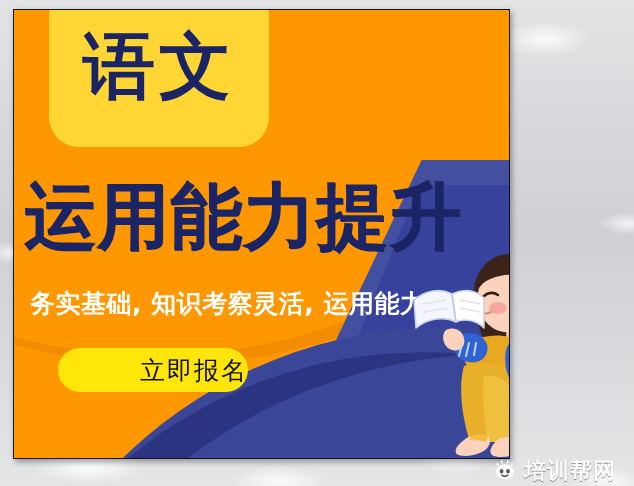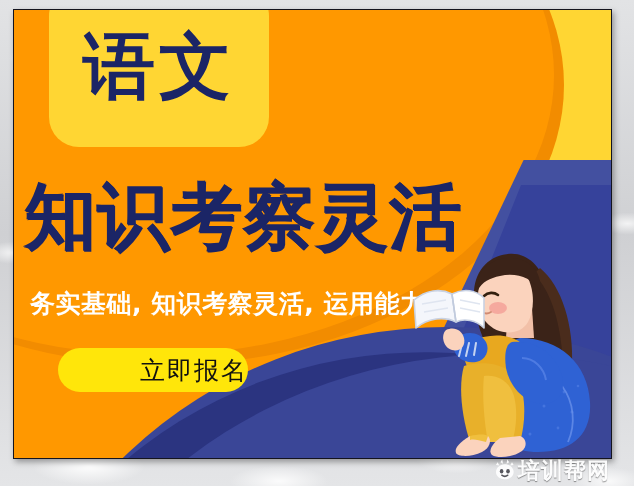--- a/index.html
+++ b/index.html
@@ -32,21 +32,21 @@
       radial-gradient(ellipse 40px 16px at 2% 52%,  rgba(255,255,255,.75), rgba(255,255,255,0) 70%),
       radial-gradient(ellipse 40px 16px at 99% 46%, rgba(255,255,255,.75), rgba(255,255,255,0) 70%),
       linear-gradient(180deg,#e2e3e5 0%, #cfd0d3 48%, #e4e5e7 100%);
   }
 
   
   #banner {
     position: absolute;
     left: 13px;
     top: 9px;
-    width: 599px;
+    width: 497px;
     height: 450px;
     overflow: hidden;
     background: #ff9800;
     border: 1px solid #14141e;
     box-shadow: 2px 3px 6px rgba(0,0,0,.35);
   }
 
   
   .tr-yellow {
     position: absolute;
@@ -215,20 +215,21 @@
   }
   #illustration svg { display: block; }
 
   
   #watermark {
     position: absolute;
     left: 492px;
     top: 457px;
     display: flex;
     align-items: center;
+    gap: 6px;
     opacity: .92;
   }
   #watermark .wm-text {
     font-size: 22px;
     line-height: 24px;
     font-weight: 700;
     color: #ffffff;
     letter-spacing: 1px;
     text-shadow: 0 1px 1px rgba(0,0,0,.45);
   }
@@ -249,21 +250,21 @@
   <div class="right-blue2"></div>
 
   <div class="swoosh-back"></div>
   <div class="swoosh-front"></div>
   <div class="swoosh-top"></div>
 
   <div id="subject-badge">
     <div class="subject-text">语文</div>
   </div>
 
-  <div id="headline">知识考察灵活</div>
+  <div id="headline">运用能力提升</div>
 
   <div id="subtitle">务实基础, 知识考察灵活, 运用能力提升</div>
 
   <button id="cta-button">
     <span class="cta-text">立即报名</span>
   </button>
 
   <div id="illustration">
     <svg width="201" height="214" viewBox="0 0 201 214" xmlns="http://www.w3.org/2000/svg">
 

